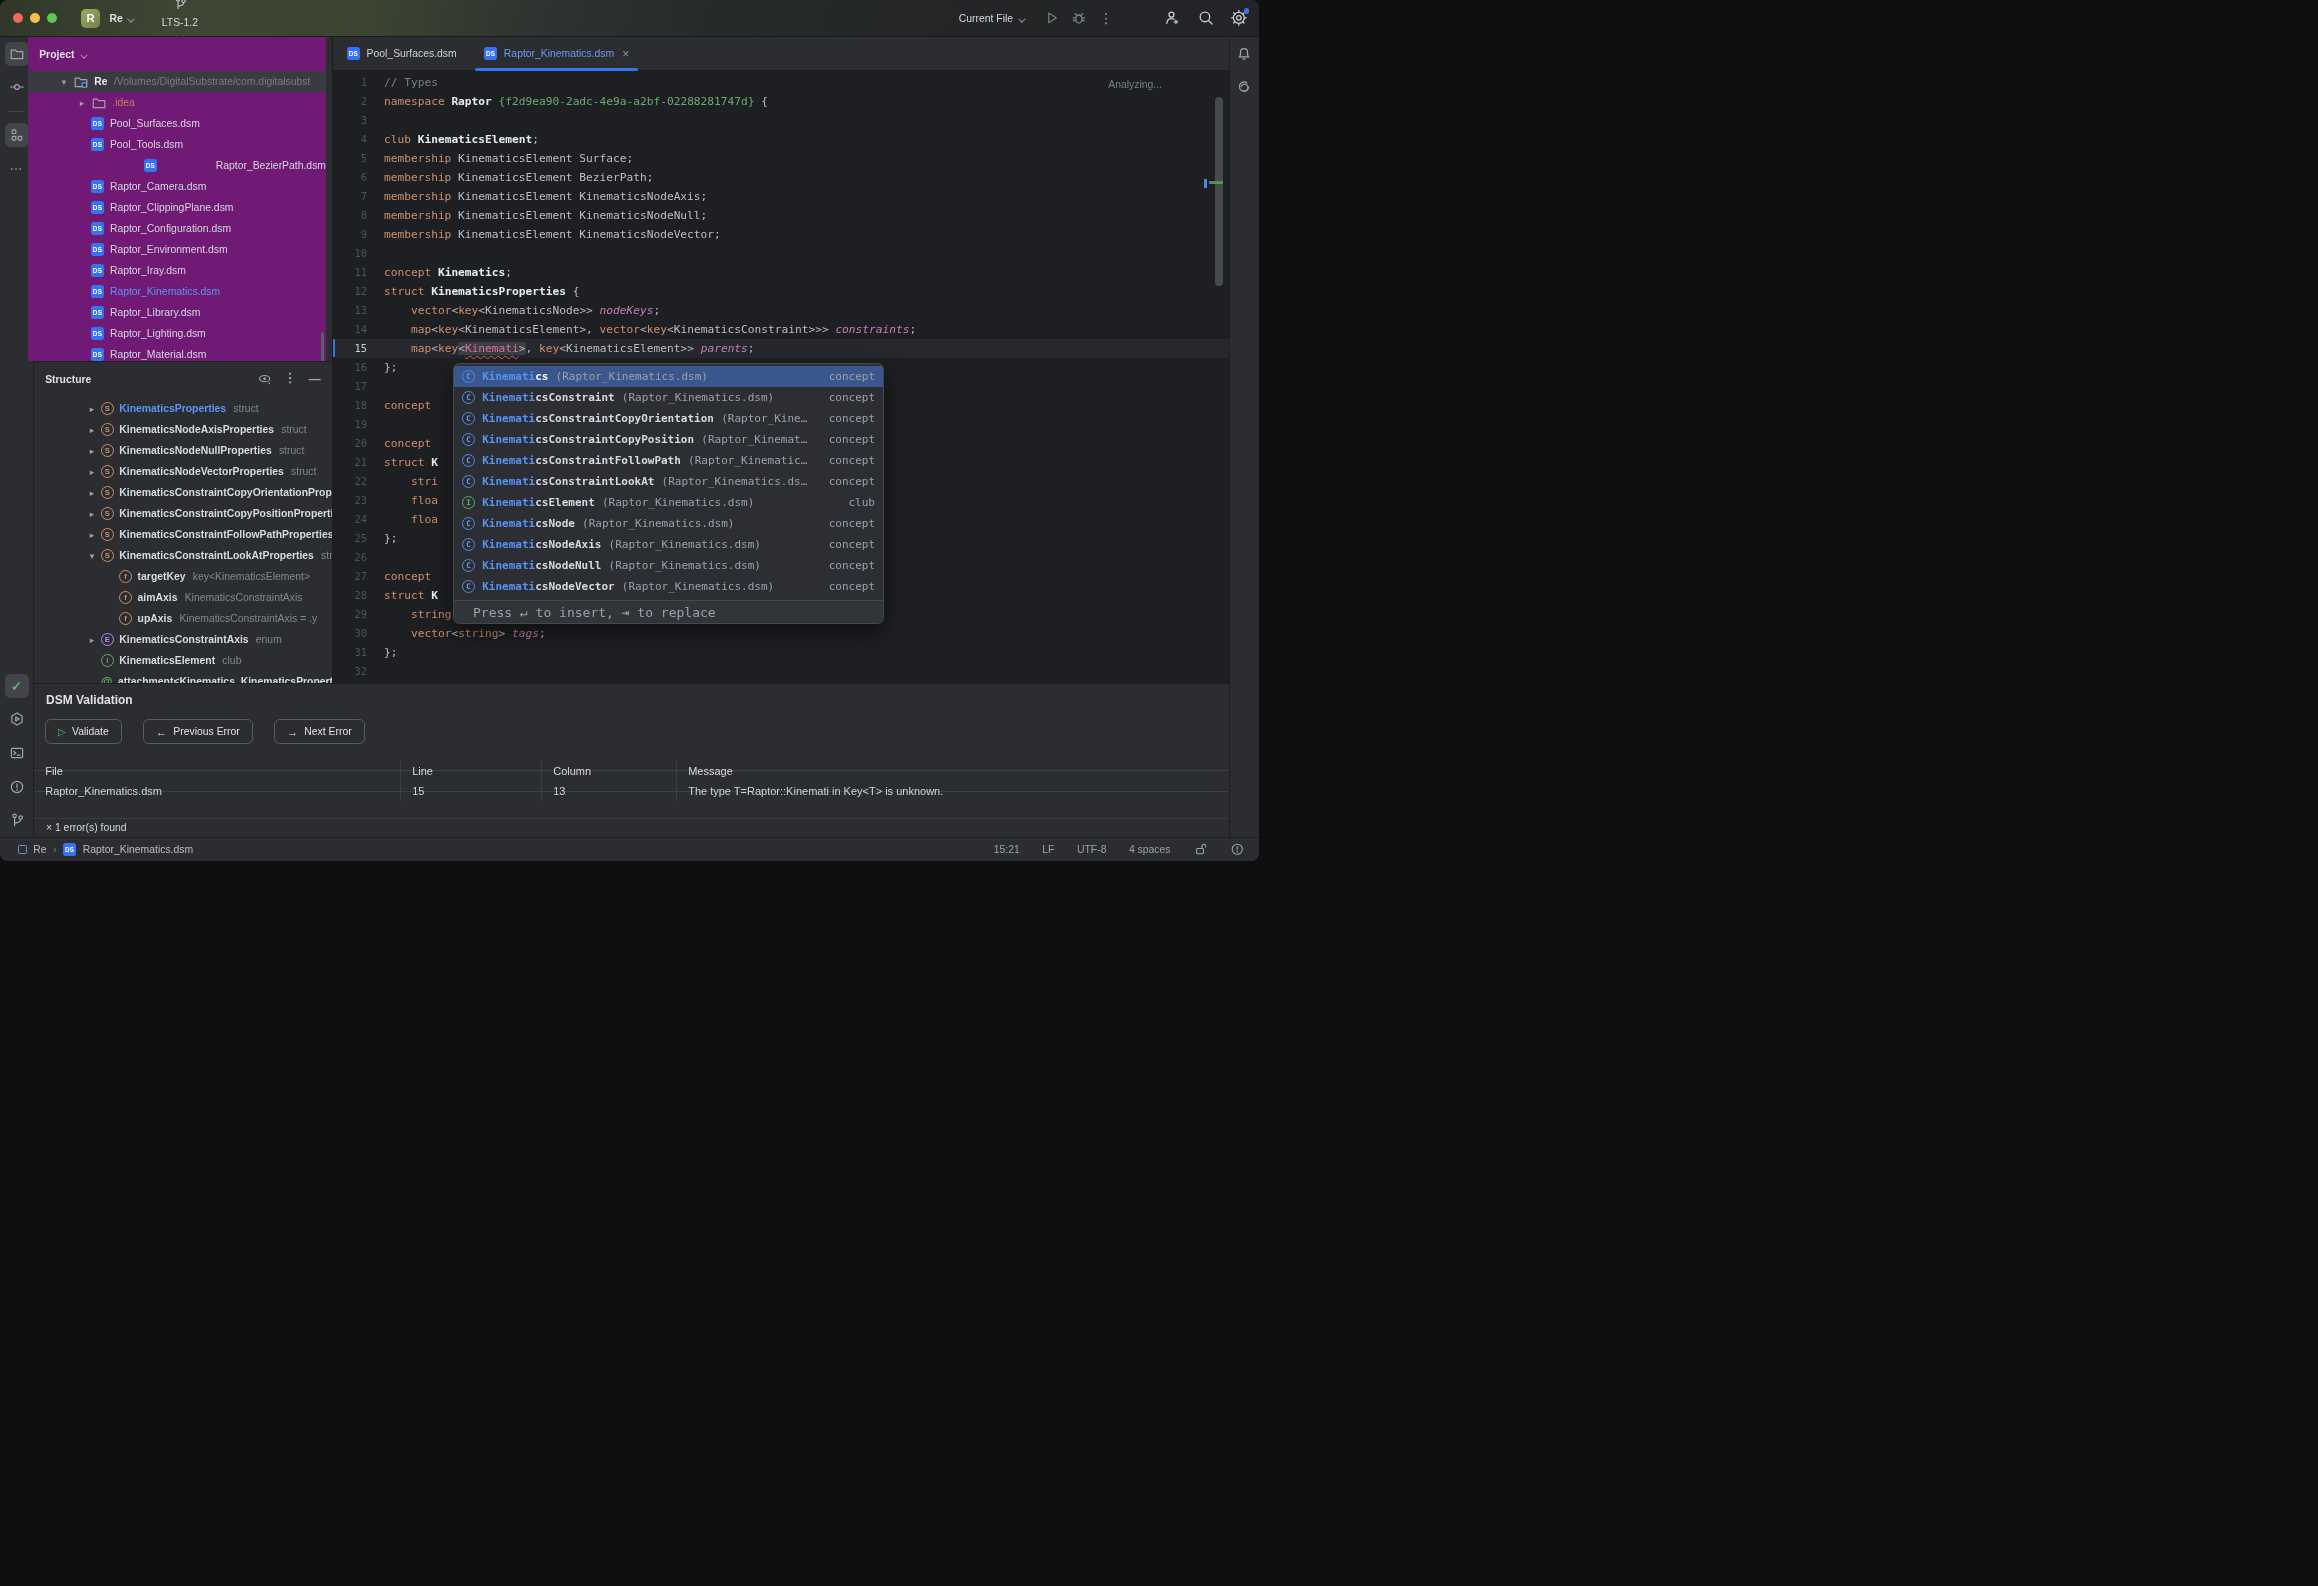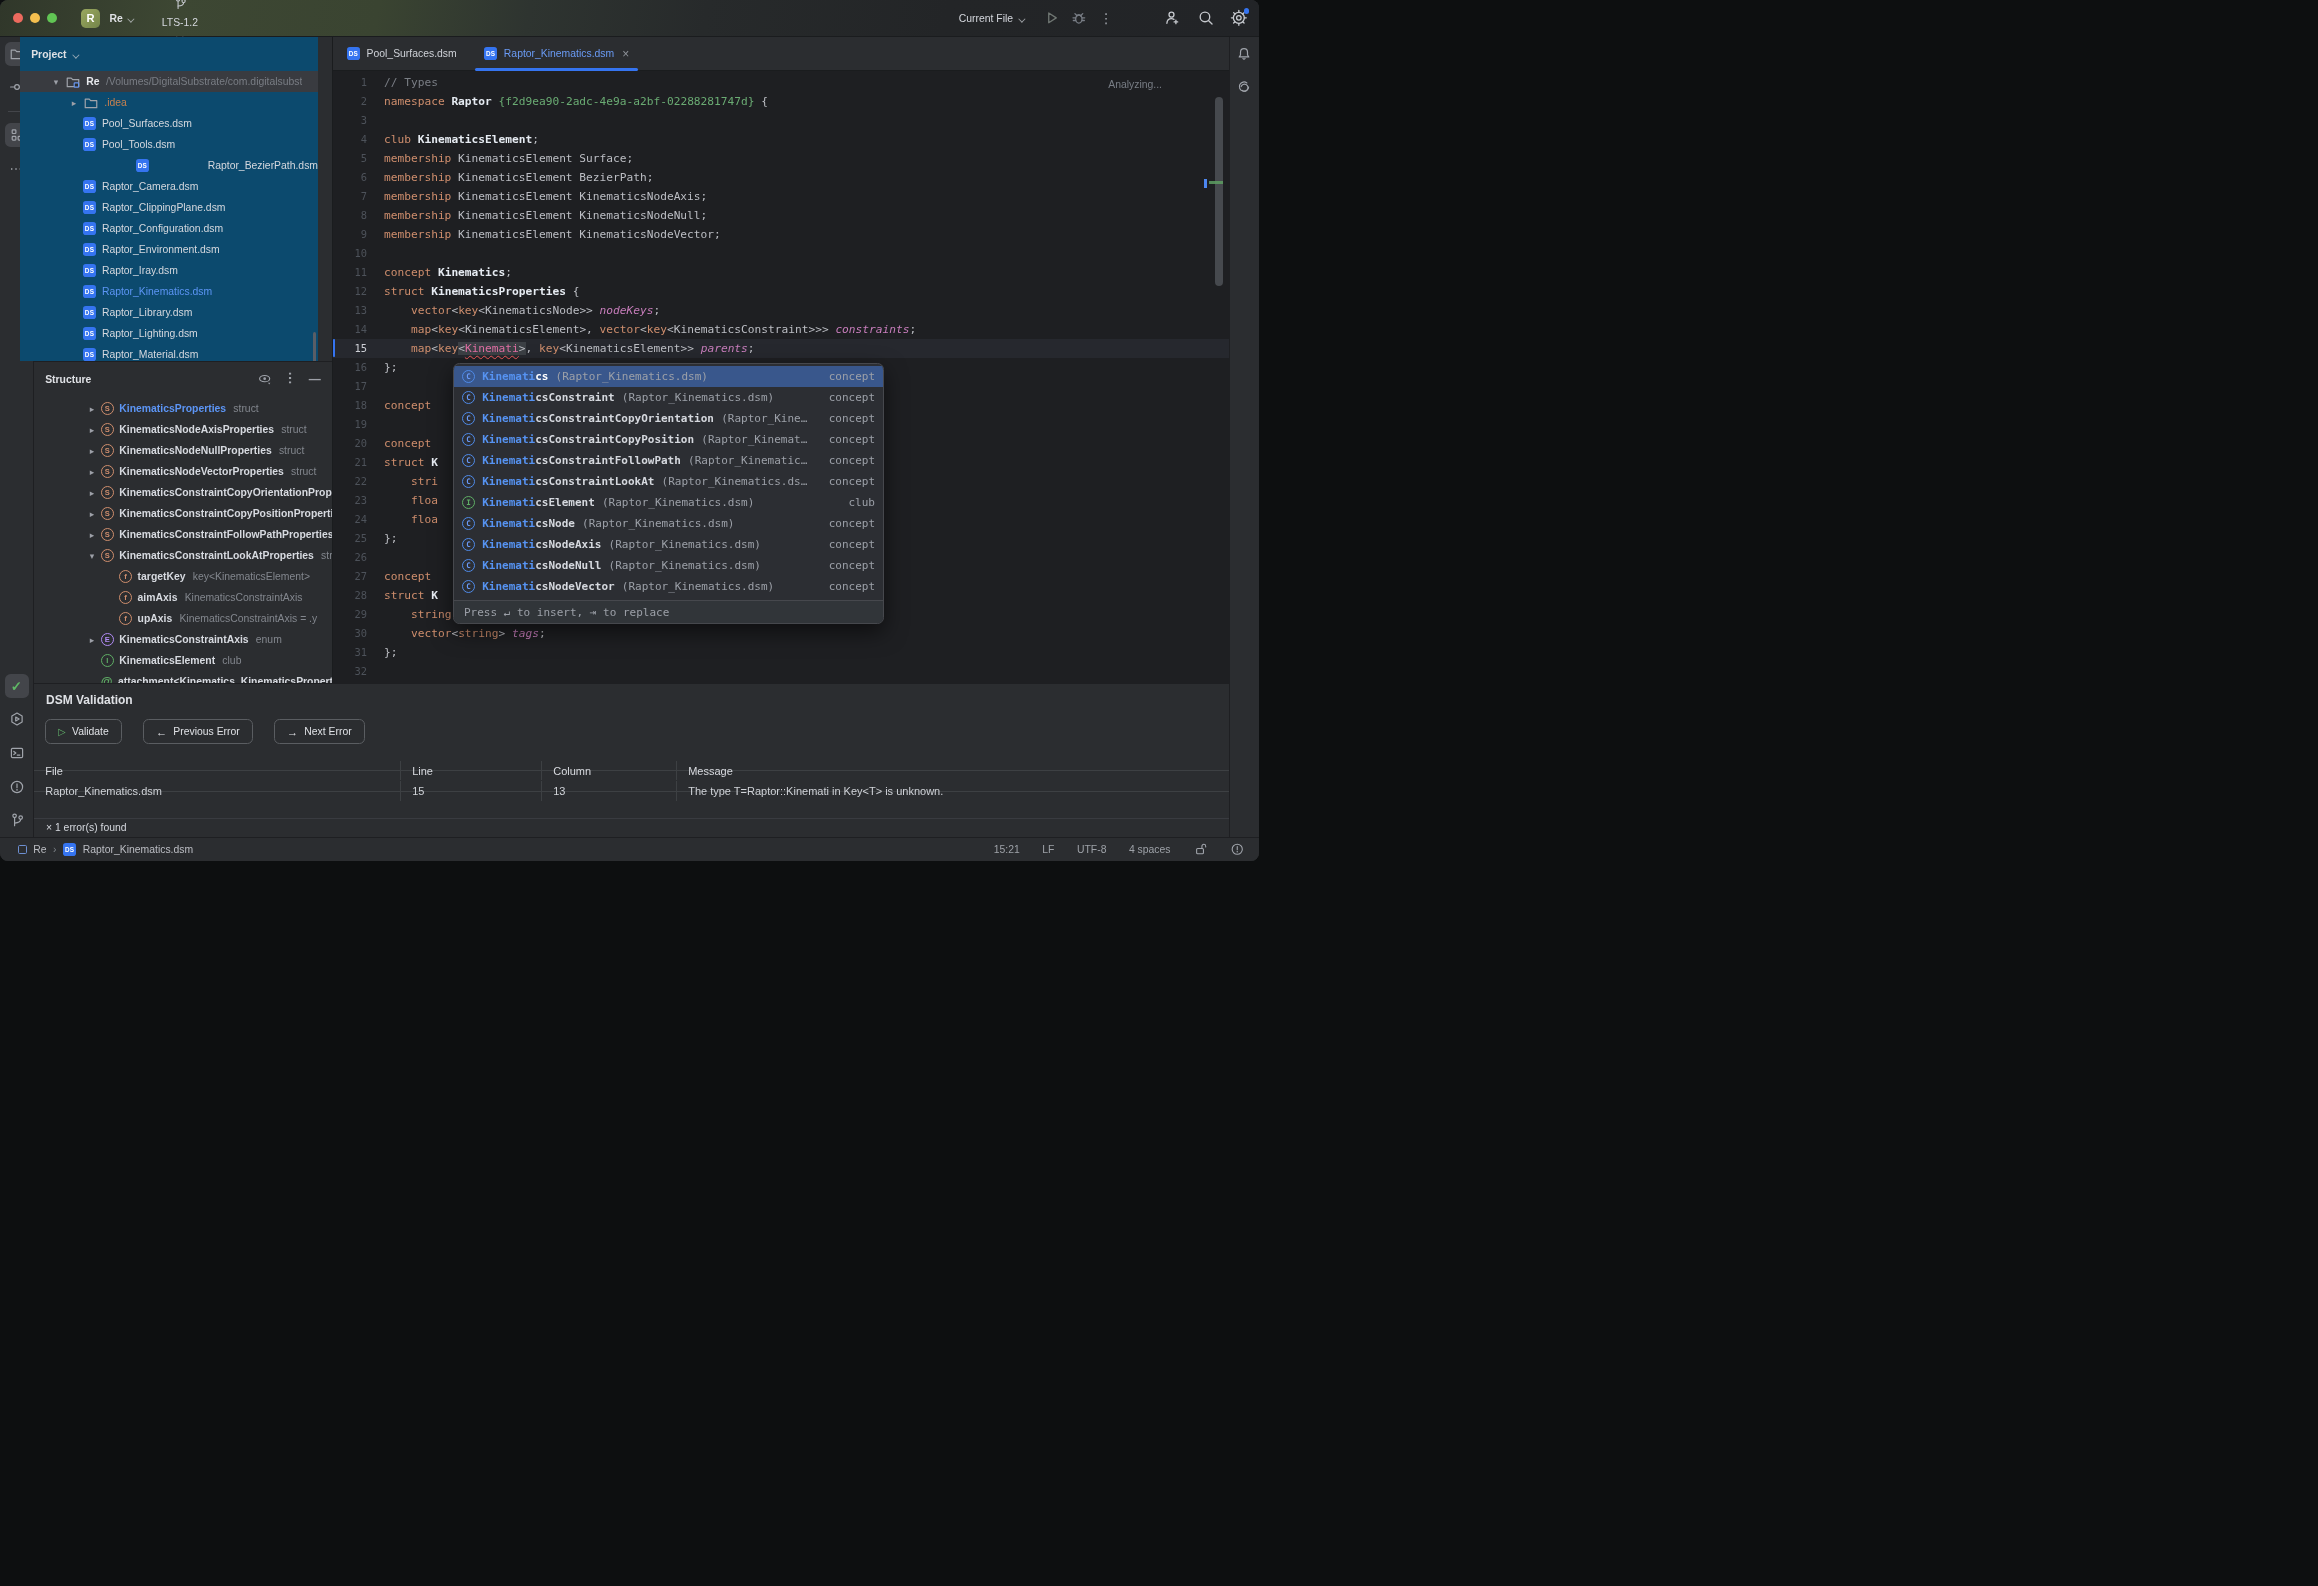--- a/index.html
+++ b/index.html
@@ -32,21 +32,21 @@
   .stripe-left{left:0;width:34px;border-right:0.8px solid #1e1f22;box-sizing:border-box;}
   .stripe-right{right:0;width:30.5px;border-left:0.8px solid #1e1f22;box-sizing:border-box;}
   .st-ic{width:24px;height:24px;margin:4.8px 0;border-radius:5.6px;display:flex;align-items:center;justify-content:center;color:#a0a4ab;}
   .st-ic.active{background:#43454a;}
   .st-div{width:17.7px;height:0.8px;background:#43454a;margin:6.4px 0;}
   .st-spacer{flex:1;}
   .check-glyph{color:#5fb865;font-size:13.6px;font-weight:bold;}
   .dots{color:#a0a4ab;font-size:13px;letter-spacing:0.8px;}
 
   
-  .project-panel{position:absolute;left:20px;top:37px;width:298px;height:324px;background:#0c4a6e;overflow:hidden;}
+  .project-panel{position:absolute;left:28px;top:37px;width:298px;height:324px;background:#701a75;overflow:hidden;}
   .panel-header{height:34px;display:flex;align-items:center;padding:0 11.2px;color:#dfe1e5;font-size:10.4px;font-weight:bold;}
   .panel-header .chev{margin-left:6.4px;}
   .ph-tools{margin-left:auto;display:flex;align-items:center;gap:11.2px;color:#9da0a8;}
   .tree{font-size:10.4px;color:#d5d8de;}
   .tree-row{height:21px;display:flex;align-items:center;white-space:nowrap;overflow:hidden;}
   .tree-row.sel{background:#393b40;}
   .tr-chev{width:17.7px;color:#9da0a8;font-size:8.8px;text-align:center;flex:none;}
   .tr-label{margin-left:5.6px;}
   .tr-label.idea{color:#c8814f;}
   .tr-label.open-file{color:#5c95f5;}
@@ -103,21 +103,21 @@
   .popup{position:absolute;left:120px;top:292px;width:429px;background:#2c2e33;border:0.8px solid #46484d;border-radius:6.4px;
     box-shadow:0 8px 22.5px rgba(0,0,0,.55);z-index:20;overflow:hidden;}
   .popup-list{padding:2.4px 0;}
   .p-row{height:21px;display:flex;align-items:center;padding:0 8px;font-family:"DejaVu Sans Mono",monospace;font-size:11px;white-space:nowrap;overflow:hidden;}
   .p-row.selected{background:#39578c;}
   .p-name{margin-left:7.2px;font-weight:bold;color:#d5d8de;}
   .p-prefix{color:#5693f2;}
   .p-row.selected .p-name{color:#fff;}
   .p-loc{margin-left:7.2px;color:#9ca0a8;}
   .p-badge{margin-left:auto;color:#9ca0a8;padding-left:9.6px;}
-  .p-footer{height:22.5px;display:flex;align-items:center;padding:0 10px;background:#313539;border-top:0.8px solid #46484d;color:#9ca0a8;font-size:11px;}
+  .p-footer{height:22.5px;display:flex;align-items:center;padding:0 19px;background:#313539;border-top:0.8px solid #46484d;color:#9ca0a8;font-size:13px;}
 
   
   .validation{position:absolute;left:34px;top:683px;width:1195px;height:154px;background:#2b2d30;border-top:0.8px solid #1e1f22;box-sizing:border-box;}
   .v-title{position:absolute;left:12px;top:8.8px;color:#dfe1e5;font-size:12px;font-weight:bold;}
   .v-buttons{position:absolute;left:11.2px;top:35px;display:flex;gap:21px;}
   .v-btn{height:23px;display:flex;align-items:center;gap:6.4px;padding:0 12px;border:0.8px solid #5a5d61;border-radius:5.6px;
     color:#dfe1e5;font-size:10.4px;background:transparent;cursor:default;}
   .v-btn .g-play{color:#62b36a;font-size:9.6px;}
   .v-btn .g-arrow{color:#dfe1e5;font-size:11.2px;}
   .v-table{position:absolute;left:0;top:67px;right:0;font-size:11px;}

